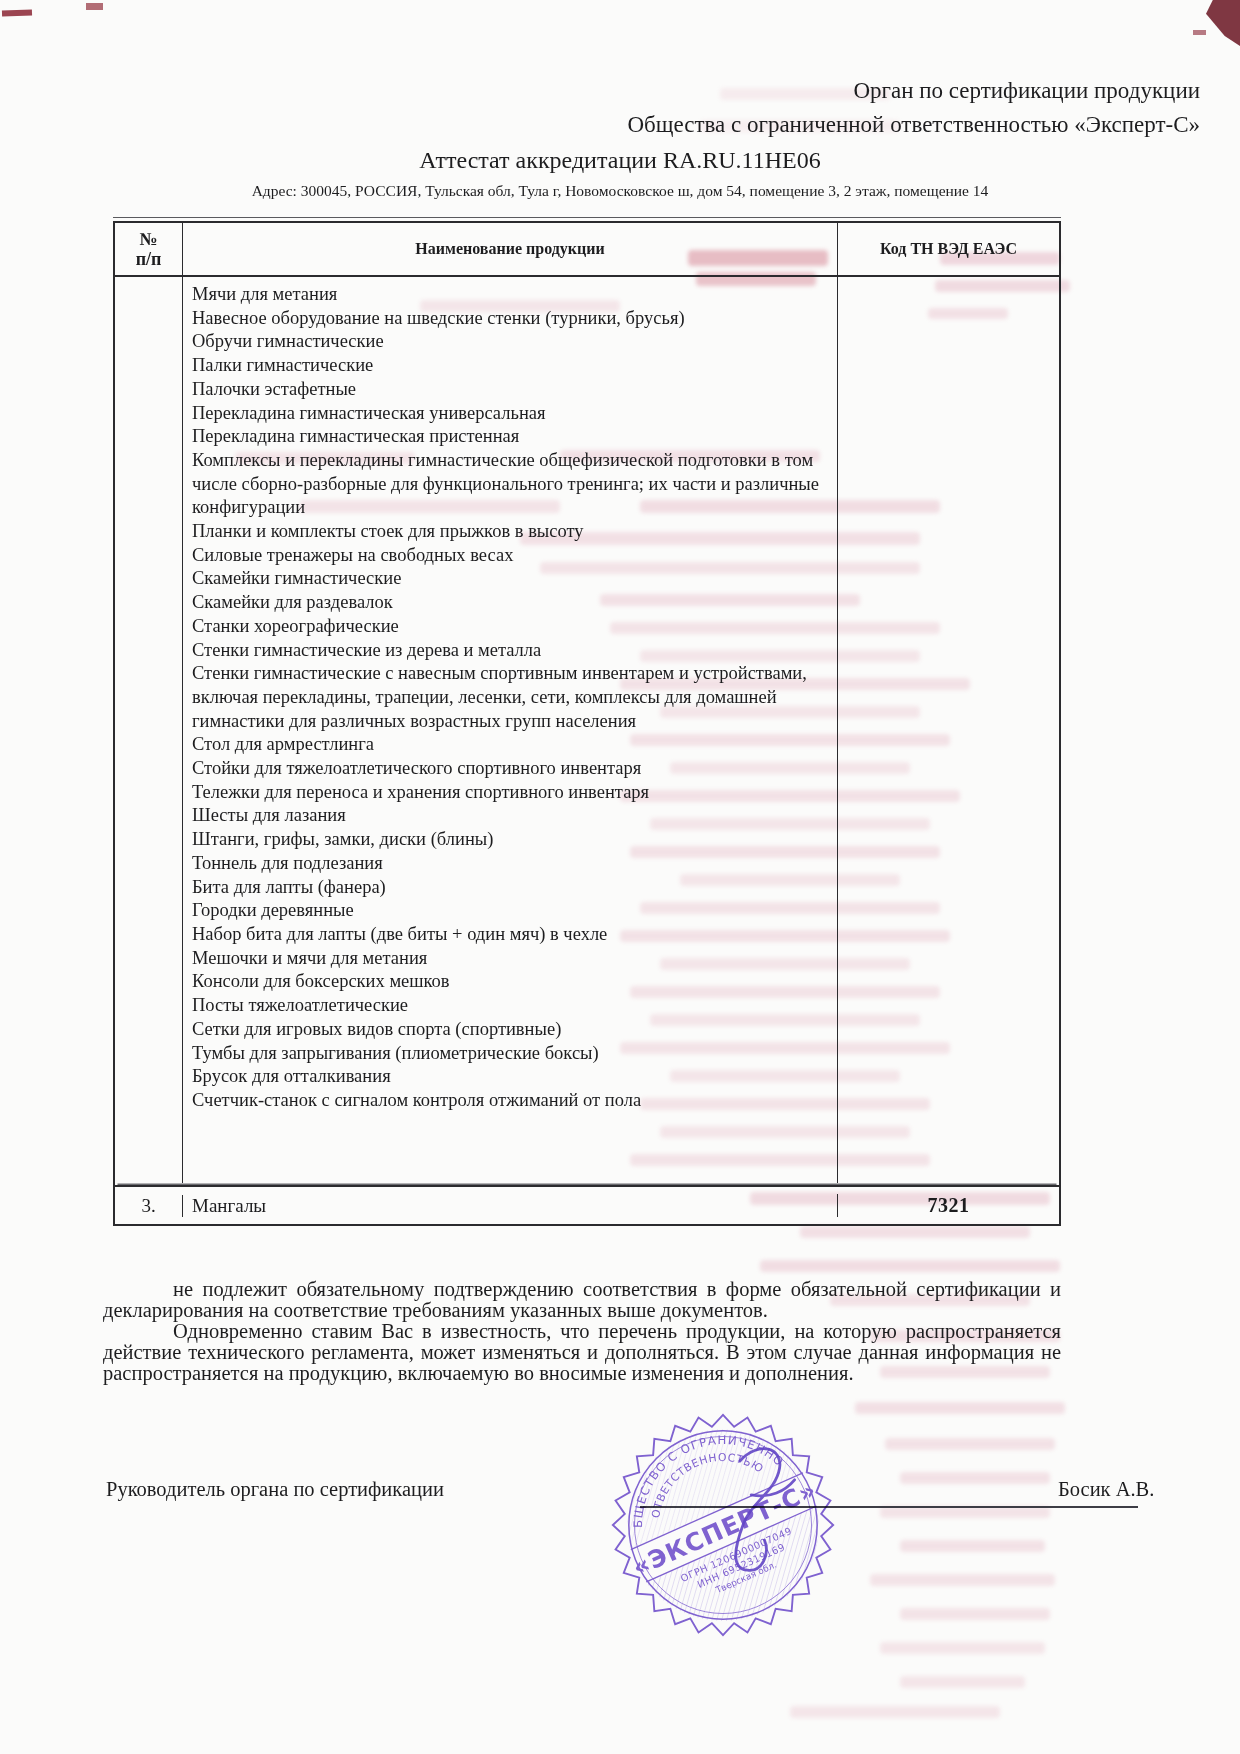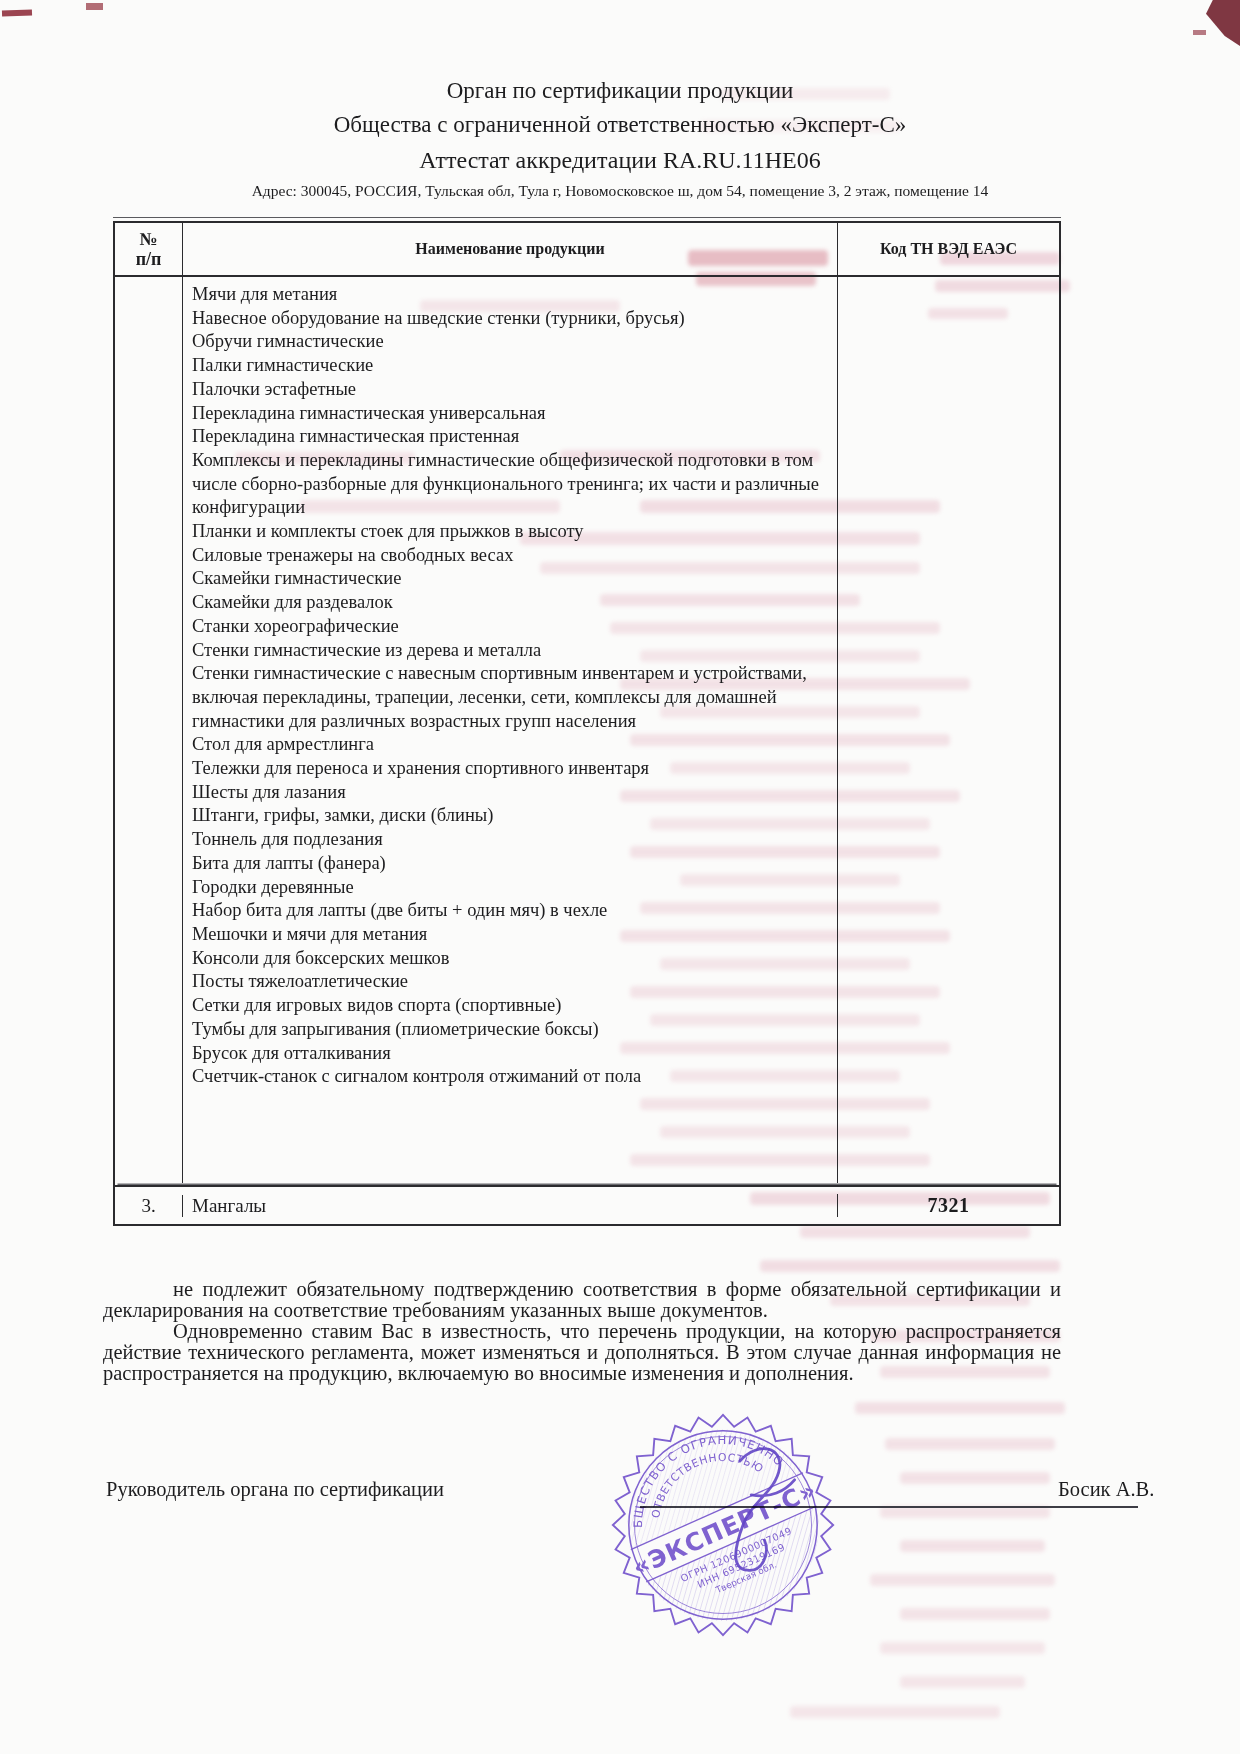--- a/index.html
+++ b/index.html
@@ -12,21 +12,21 @@
       opacity:.25;pointer-events:none;z-index:1;}
   .mark{position:absolute;z-index:1;pointer-events:none;}
   .mark-tl1{left:2px;top:10px;width:30px;height:6px;background:#8a2433;transform:rotate(-2deg);opacity:.85;}
   .mark-tl2{left:86px;top:3px;width:17px;height:7px;background:#93303c;opacity:.7;}
   .mark-tr{right:0;top:0;width:34px;height:46px;background:#71212d;opacity:.9;
            clip-path:polygon(100% 0,100% 100%,55% 78%,0 30%,20% 0);}
   .mark-r1{left:1193px;top:30px;width:13px;height:5px;background:#8a2433;opacity:.6;}
 
   
   .doc-header{position:absolute;left:40px;top:74px;width:1160px;text-align:center;z-index:2;}
-  .doc-header .h-line1,.doc-header .h-line2{font-size:23px;line-height:34px;}
+  .doc-header .h-line1,.doc-header .h-line2{font-size:23px;line-height:34px;text-align:right;}
   .doc-header .h-line3{font-size:24px;line-height:36px;}
   .doc-header .h-addr{font-size:15.5px;line-height:21px;margin-top:2px;}
   .doc-header .h-contact{font-size:15px;line-height:19px;}
 
   
   .doc-table{position:absolute;left:113px;top:221px;width:944px;z-index:2;
              border:2px solid #2b2b2e;background:transparent;}
   .doc-table::before{content:"";position:absolute;left:-2px;right:-2px;top:-6px;
              border-top:1.5px solid #5a5a5e;}
   .trow{display:grid;grid-template-columns:67px 655px 222px;}
@@ -153,20 +153,21 @@
             <div class="pline">Перекладина гимнастическая пристенная</div>
             <div class="pline">Комплексы и перекладины гимнастические общефизической подготовки в том числе сборно-разборные для функционального тренинга; их части и различные конфигурации</div>
             <div class="pline">Планки и комплекты стоек для прыжков в высоту</div>
             <div class="pline">Силовые тренажеры на свободных весах</div>
             <div class="pline">Скамейки гимнастические</div>
             <div class="pline">Скамейки для раздевалок</div>
             <div class="pline">Станки хореографические</div>
             <div class="pline">Стенки гимнастические из дерева и металла</div>
             <div class="pline">Стенки гимнастические с навесным спортивным инвентарем и устройствами, включая перекладины, трапеции, лесенки, сети, комплексы для домашней гимнастики для различных возрастных групп населения</div>
             <div class="pline">Стол для армрестлинга</div>
+            <div class="pline">Стойки для тяжелоатлетического спортивного инвентаря</div>
             <div class="pline">Тележки для переноса и хранения спортивного инвентаря</div>
             <div class="pline">Шесты для лазания</div>
             <div class="pline">Штанги, грифы, замки, диски (блины)</div>
             <div class="pline">Тоннель для подлезания</div>
             <div class="pline">Бита для лапты (фанера)</div>
             <div class="pline">Городки деревянные</div>
             <div class="pline">Набор бита для лапты (две биты + один мяч) в чехле</div>
             <div class="pline">Мешочки и мячи для метания</div>
             <div class="pline">Консоли для боксерских мешков</div>
             <div class="pline">Посты тяжелоатлетические</div>

